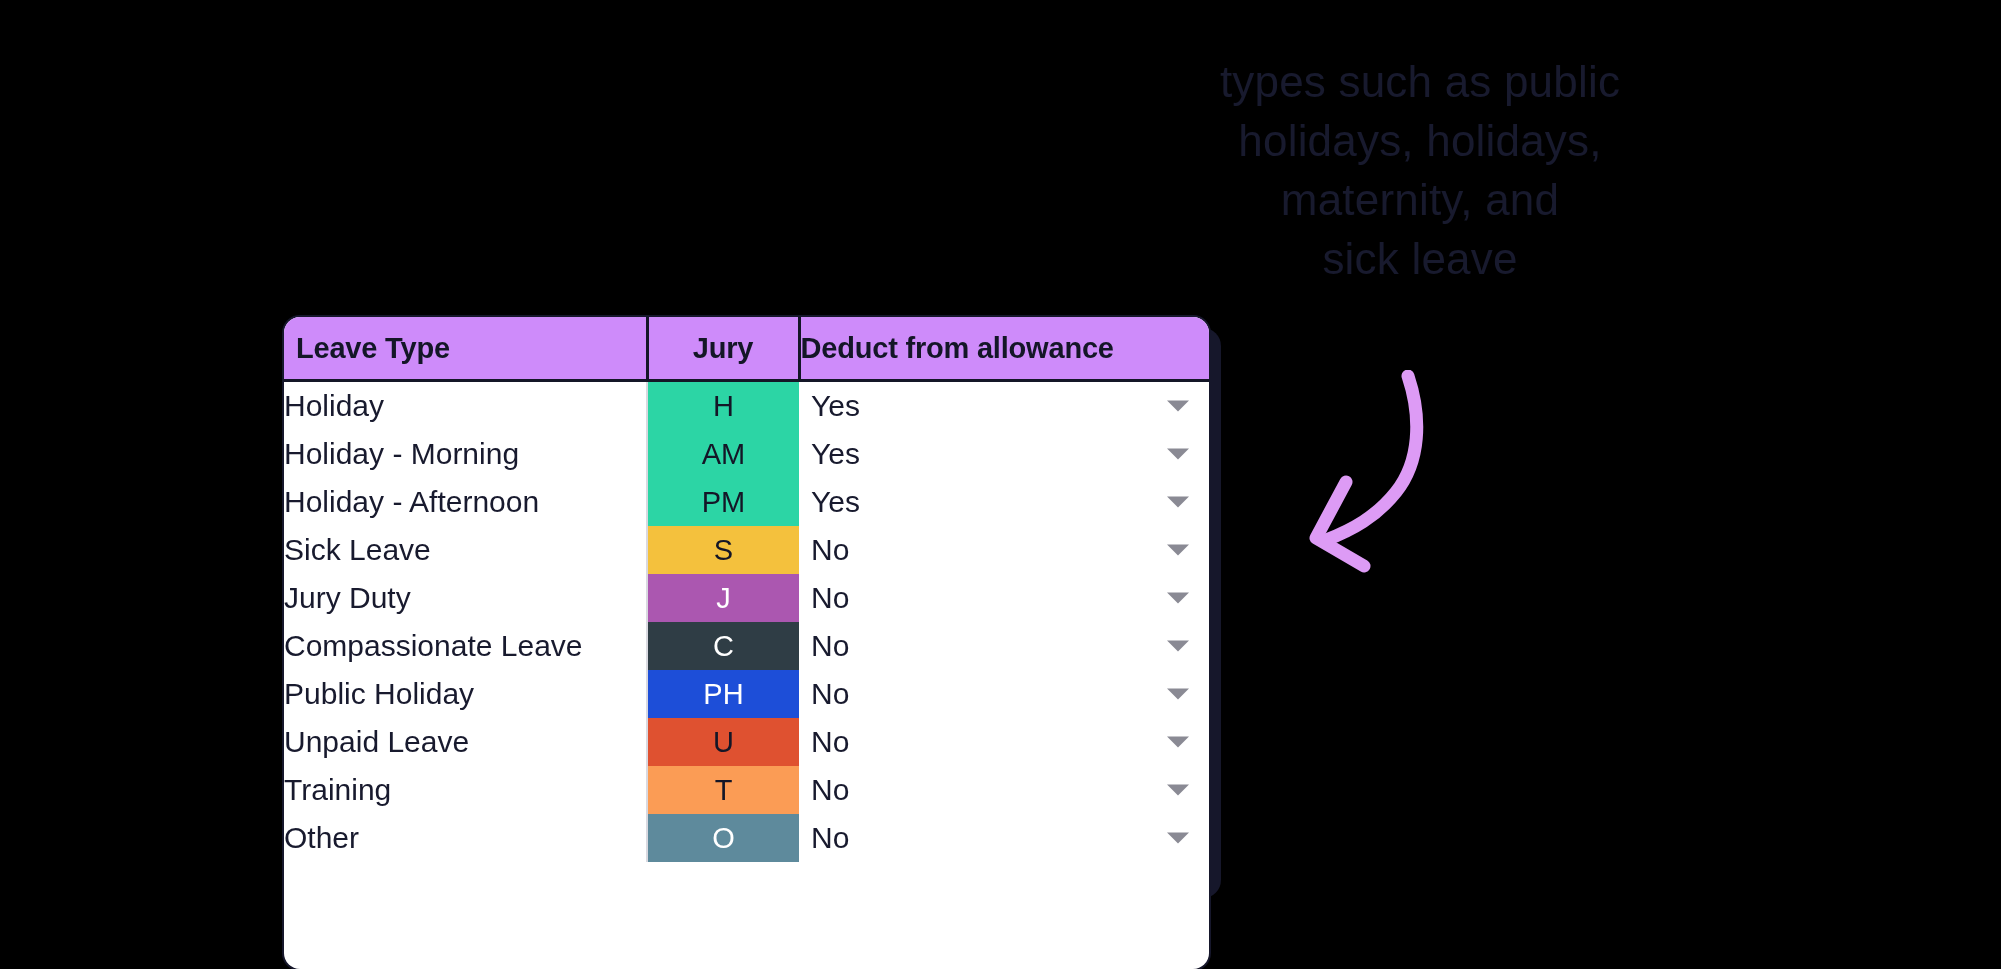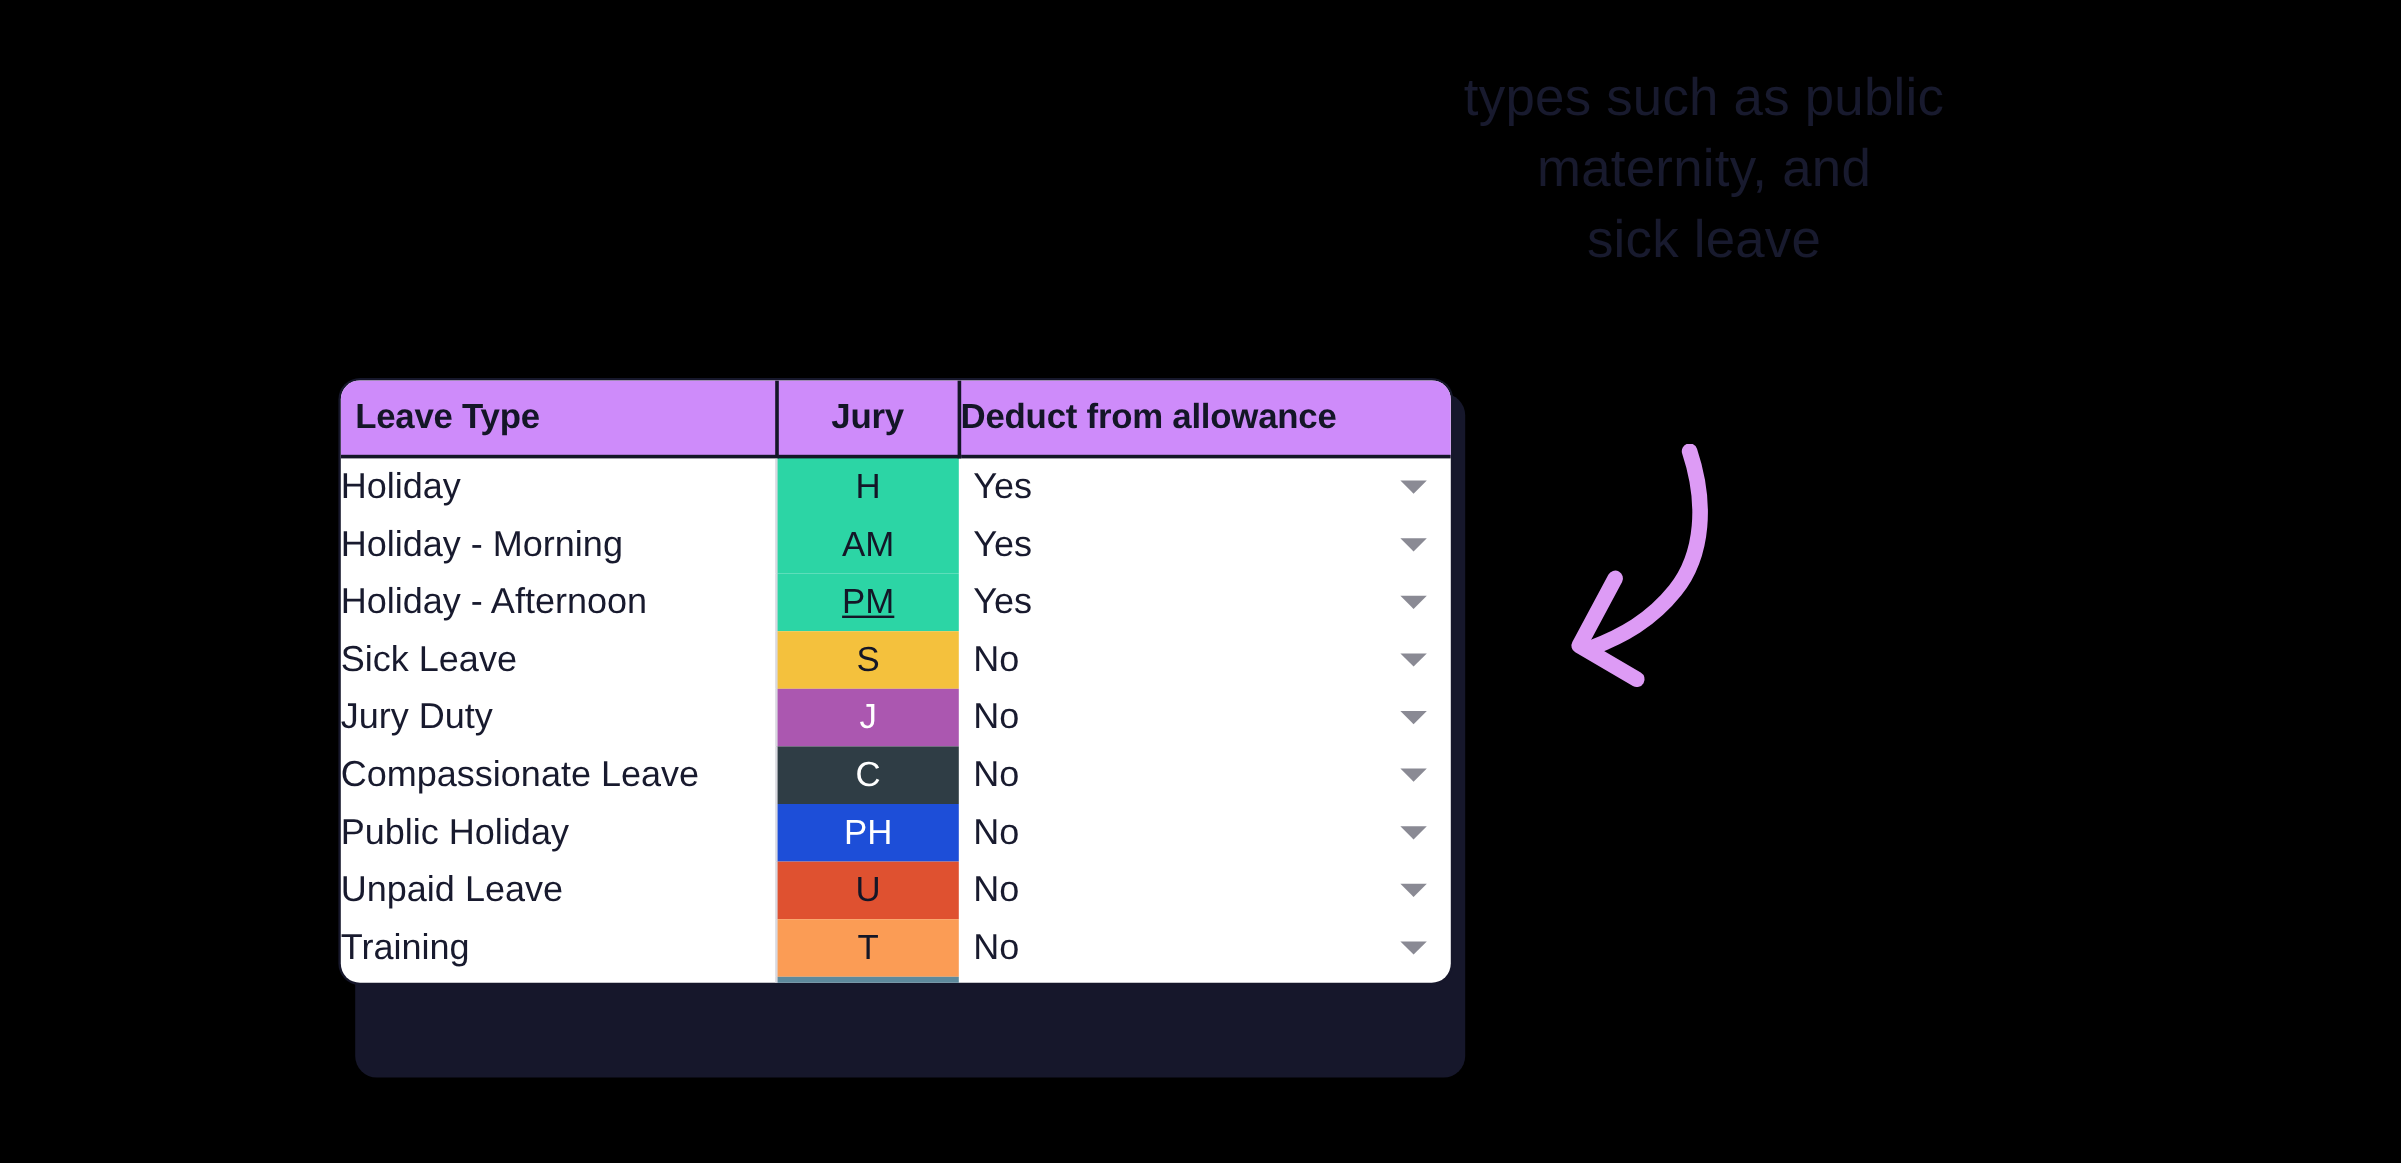--- a/index.html
+++ b/index.html
@@ -49,21 +49,21 @@
     width: 925px;
     height: 570px;
     background: #16172b;
     border-radius: 18px;
   }
   #card {
     position: absolute;
     left: 284px;
     top: 317px;
     width: 925px;
-    height: 502px;
+    height: 652px;
     background: #ffffff;
     border-radius: 16px;
     overflow: hidden;
     box-shadow: 0 0 0 2px #16172b;
   }
   table.leave-table {
     border-collapse: collapse;
     width: 100%;
     table-layout: fixed;
   }
@@ -127,20 +127,21 @@
     border-left: 11px solid transparent;
     border-right: 11px solid transparent;
     border-top: 11px solid #8a8a94;
   }
 </style>
 </head>
 <body>
 
 <div id="annotation">
   <span class="ann-line">types such as public</span>
+  <span class="ann-line">holidays, holidays,</span>
   <span class="ann-line">maternity, and</span>
   <span class="ann-line">sick leave</span>
 </div>
 
 <div id="arrow-wrap">
   <svg width="180" height="230" viewBox="0 0 180 230" fill="none" xmlns="http://www.w3.org/2000/svg">
     <path d="M108 6 C 122 48, 120 92, 96 122 C 76 147, 52 160, 26 170" stroke="#dd9bf5" stroke-width="13" stroke-linecap="round" fill="none"></path>
     <path d="M46 112 L 16 168 L 64 196" stroke="#dd9bf5" stroke-width="13" stroke-linecap="round" stroke-linejoin="round" fill="none"></path>
   </svg>
 </div>
@@ -167,21 +168,21 @@
           <td class="cell-code" style="background: rgb(44, 213, 165); color: rgb(20, 22, 39);">H</td>
           <td class="cell-ded"><span>Yes</span><span class="caret"></span></td>
         </tr>
         <tr>
           <td class="cell-type">Holiday - Morning</td>
           <td class="cell-code" style="background: rgb(44, 213, 165); color: rgb(20, 22, 39);">AM</td>
           <td class="cell-ded"><span>Yes</span><span class="caret"></span></td>
         </tr>
         <tr>
           <td class="cell-type">Holiday - Afternoon</td>
-          <td class="cell-code" style="background: rgb(44, 213, 165); color: rgb(20, 22, 39); text-decoration: underline;">PM</td>
+          <td class="cell-code" style="background: rgb(44, 213, 165); color: rgb(20, 22, 39);">PM</td>
           <td class="cell-ded"><span>Yes</span><span class="caret"></span></td>
         </tr>
         <tr>
           <td class="cell-type">Sick Leave</td>
           <td class="cell-code" style="background: rgb(244, 193, 61); color: rgb(20, 22, 39);">S</td>
           <td class="cell-ded"><span>No</span><span class="caret"></span></td>
         </tr>
         <tr>
           <td class="cell-type">Jury Duty</td>
           <td class="cell-code" style="background: rgb(171, 87, 176); color: rgb(255, 255, 255);">J</td>

